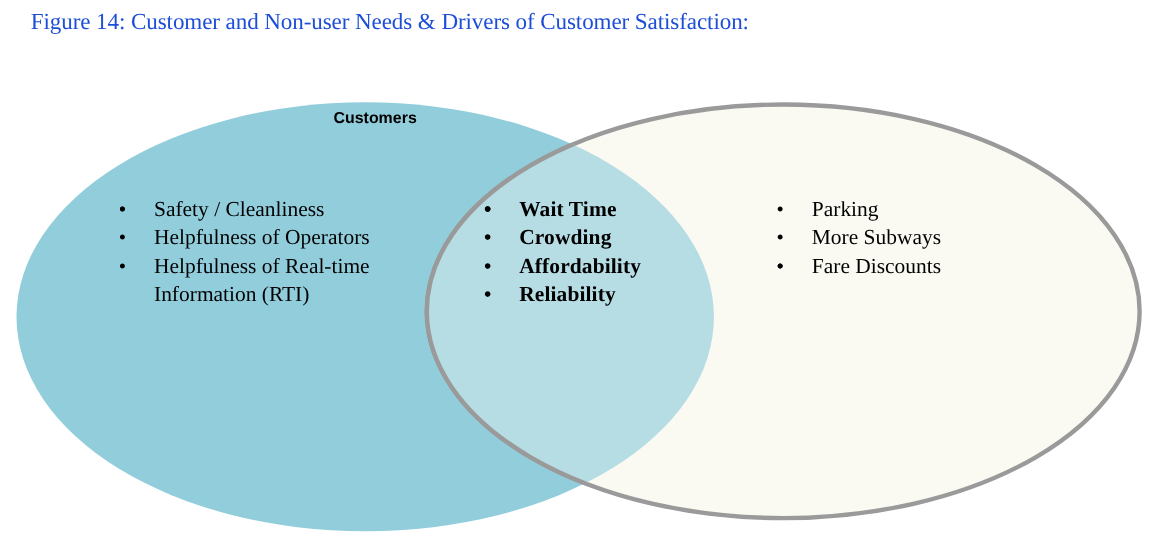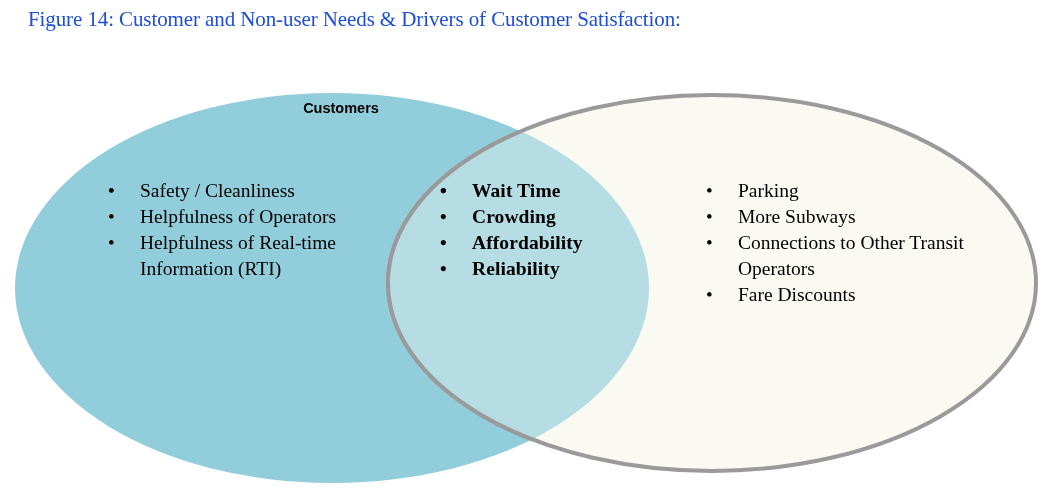--- a/index.html
+++ b/index.html
@@ -125,17 +125,17 @@
       <li><span class="bullet">•</span></li>
       <li><span class="bullet">•</span><span>Wait Time</span></li>
       <li><span class="bullet">•</span><span>Crowding</span></li>
       <li><span class="bullet">•</span><span>Affordability</span></li>
       <li><span class="bullet">•</span><span>Reliability</span></li>
     </ul>
 
   <ul class="venn-list list-right">
       <li><span class="bullet">•</span><span>Parking</span></li>
       <li><span class="bullet">•</span><span>More Subways</span></li>
-      <li><span class="bullet">•</span><span>Connections to Other Transit Operators</span></li>
+      <li><span class="bullet">•</span></li>
       <li><span class="bullet">•</span><span>Fare Discounts</span></li>
     </ul>
 
 </div>
 
 </body></html>

